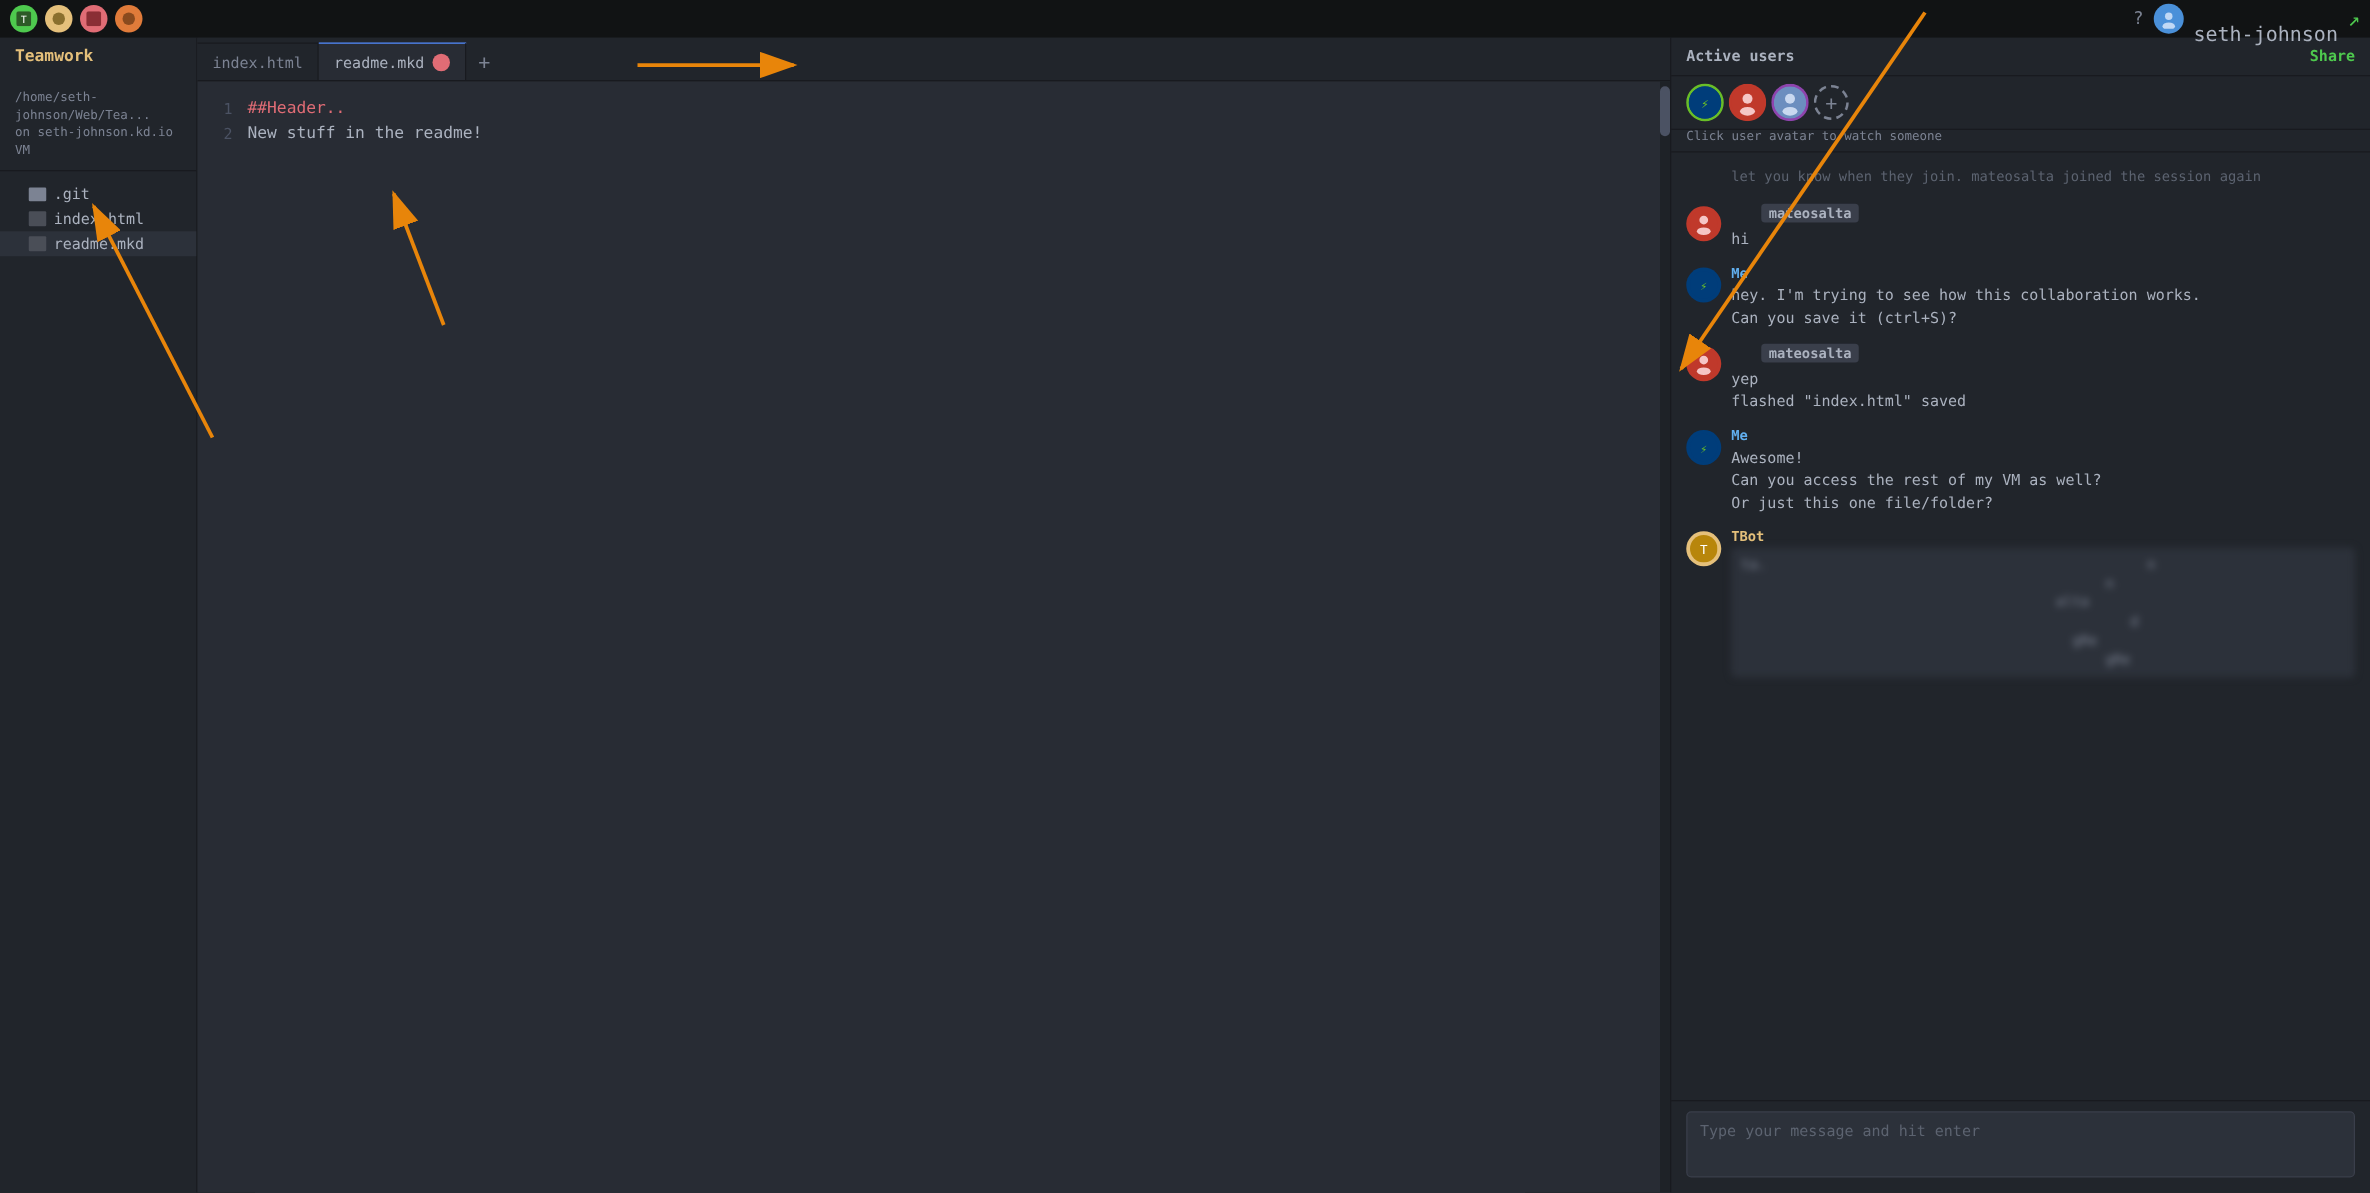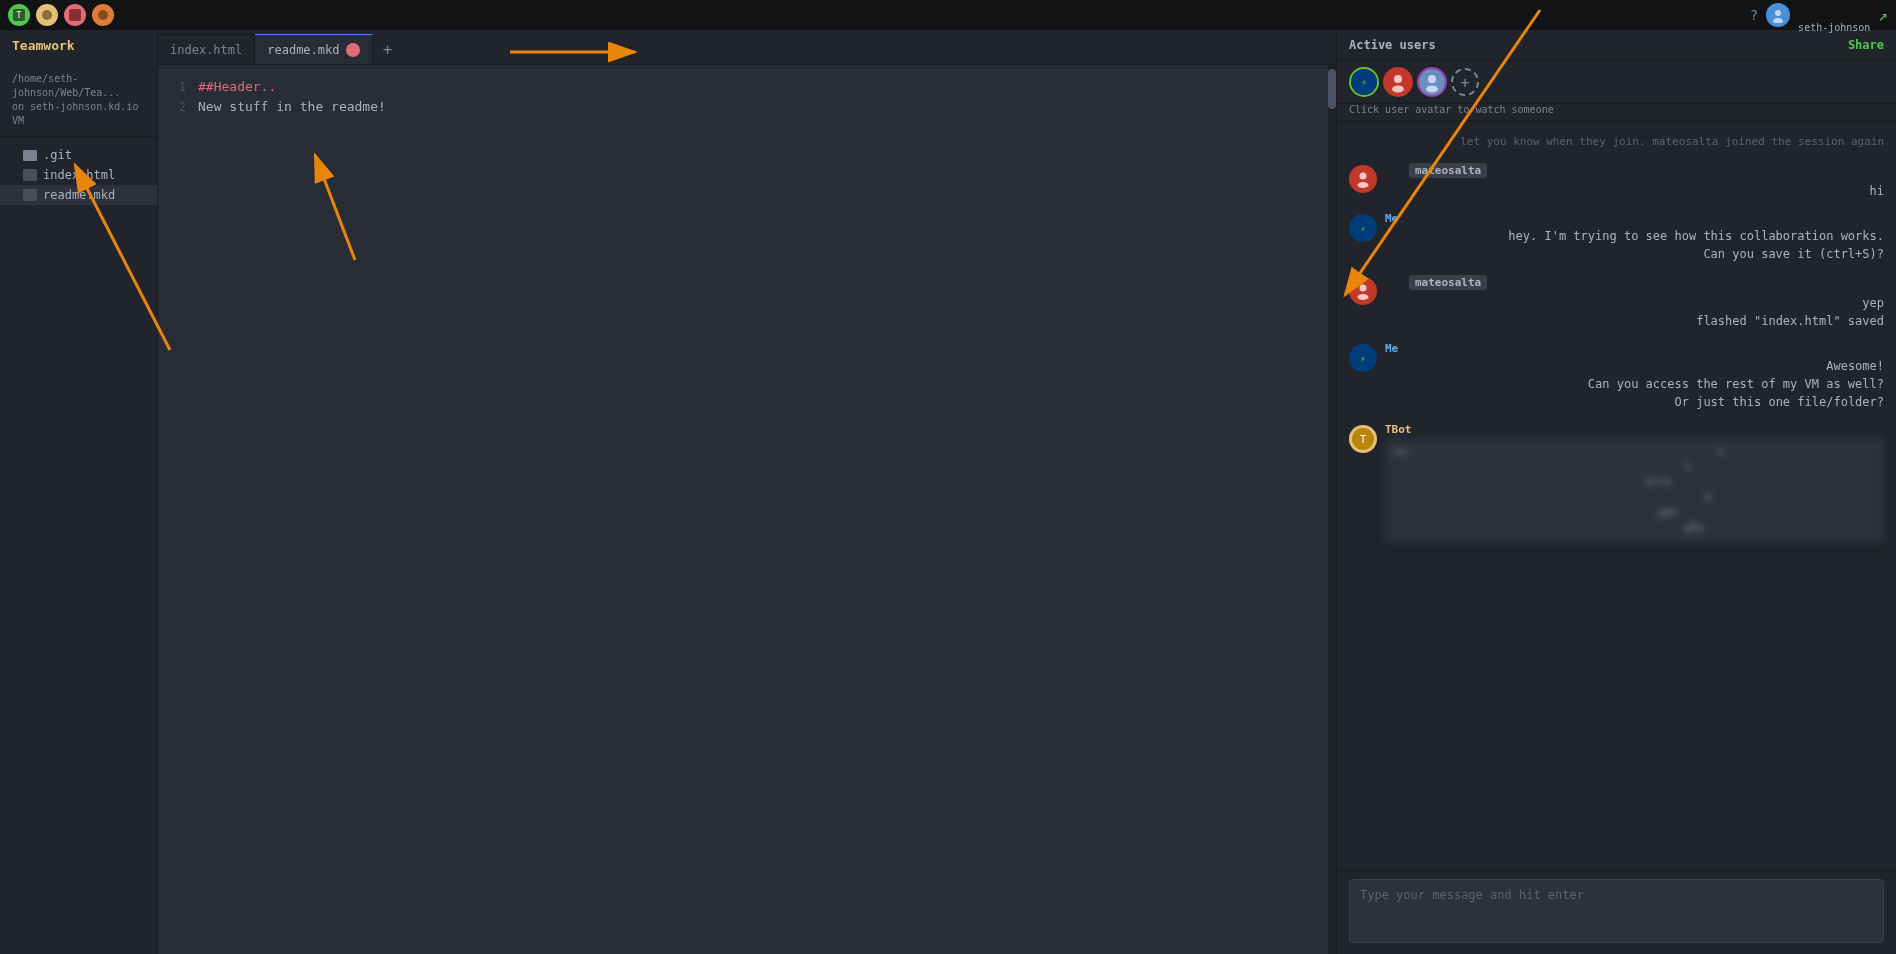--- a/index.html
+++ b/index.html
@@ -58,21 +58,21 @@
       border-radius: 50%;
       background: #4a90d9;
       display: flex;
       align-items: center;
       justify-content: center;
       font-size: 10px;
       color: white;
     }
     .username-display {
       color: #abb2bf;
-      font-size: 10px;
+      font-size: 16px;
       margin-top: 24px;
     }
     .topbar-green-icon {
       color: #4ec94e;
       font-size: 16px;
       cursor: pointer;
     }
 
     
     .main-layout {
@@ -347,21 +347,20 @@
       margin-bottom: 2px;
     }
     .msg-name.me { color: #61afef; }
     .msg-name.other { color: #e06c75; margin-left: 24px; }
     .msg-name.bot { color: #e5c07b; }
     .msg-text {
       font-size: 12px;
       color: #abb2bf;
       line-height: 1.5;
       word-wrap: break-word;
-      text-align: right;
     }
     .msg-bubble {
       display: inline-block;
       background: #3a3f4b;
       border-radius: 3px;
       padding: 1px 6px;
       font-size: 11px;
       color: #abb2bf;
       margin-bottom: 2px;
     }
@@ -385,21 +384,21 @@
       width: 100%;
       background: #2c313a;
       border: 1px solid #3a3f4b;
       border-radius: 4px;
       padding: 8px 10px;
       color: #7c8393;
       font-size: 12px;
       font-family: inherit;
       resize: none;
       outline: none;
-      height: 64px;
+      height: 53px;
     }
     .chat-input::placeholder {
       color: #5c6370;
     }
 
     
     .arrow-overlay {
       position: fixed;
       top: 0;
       left: 0;

